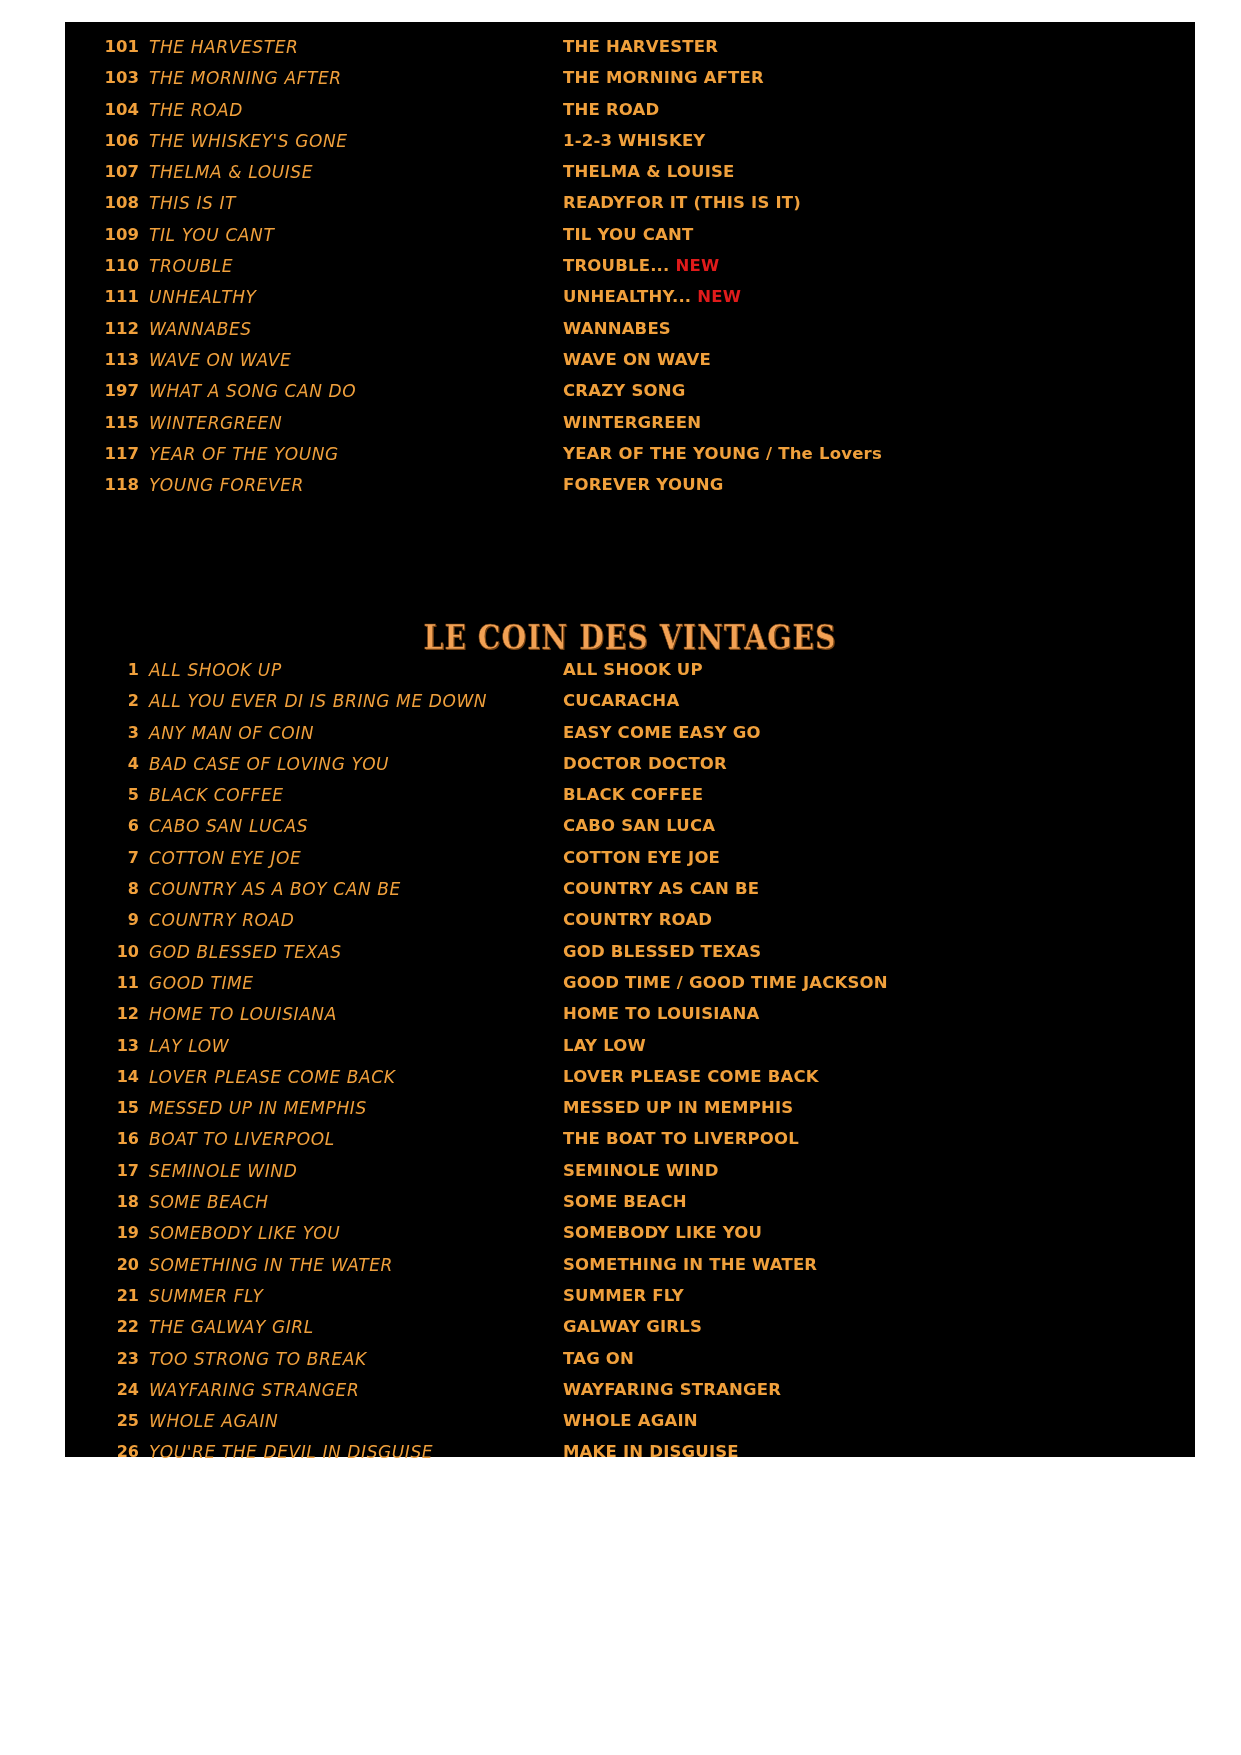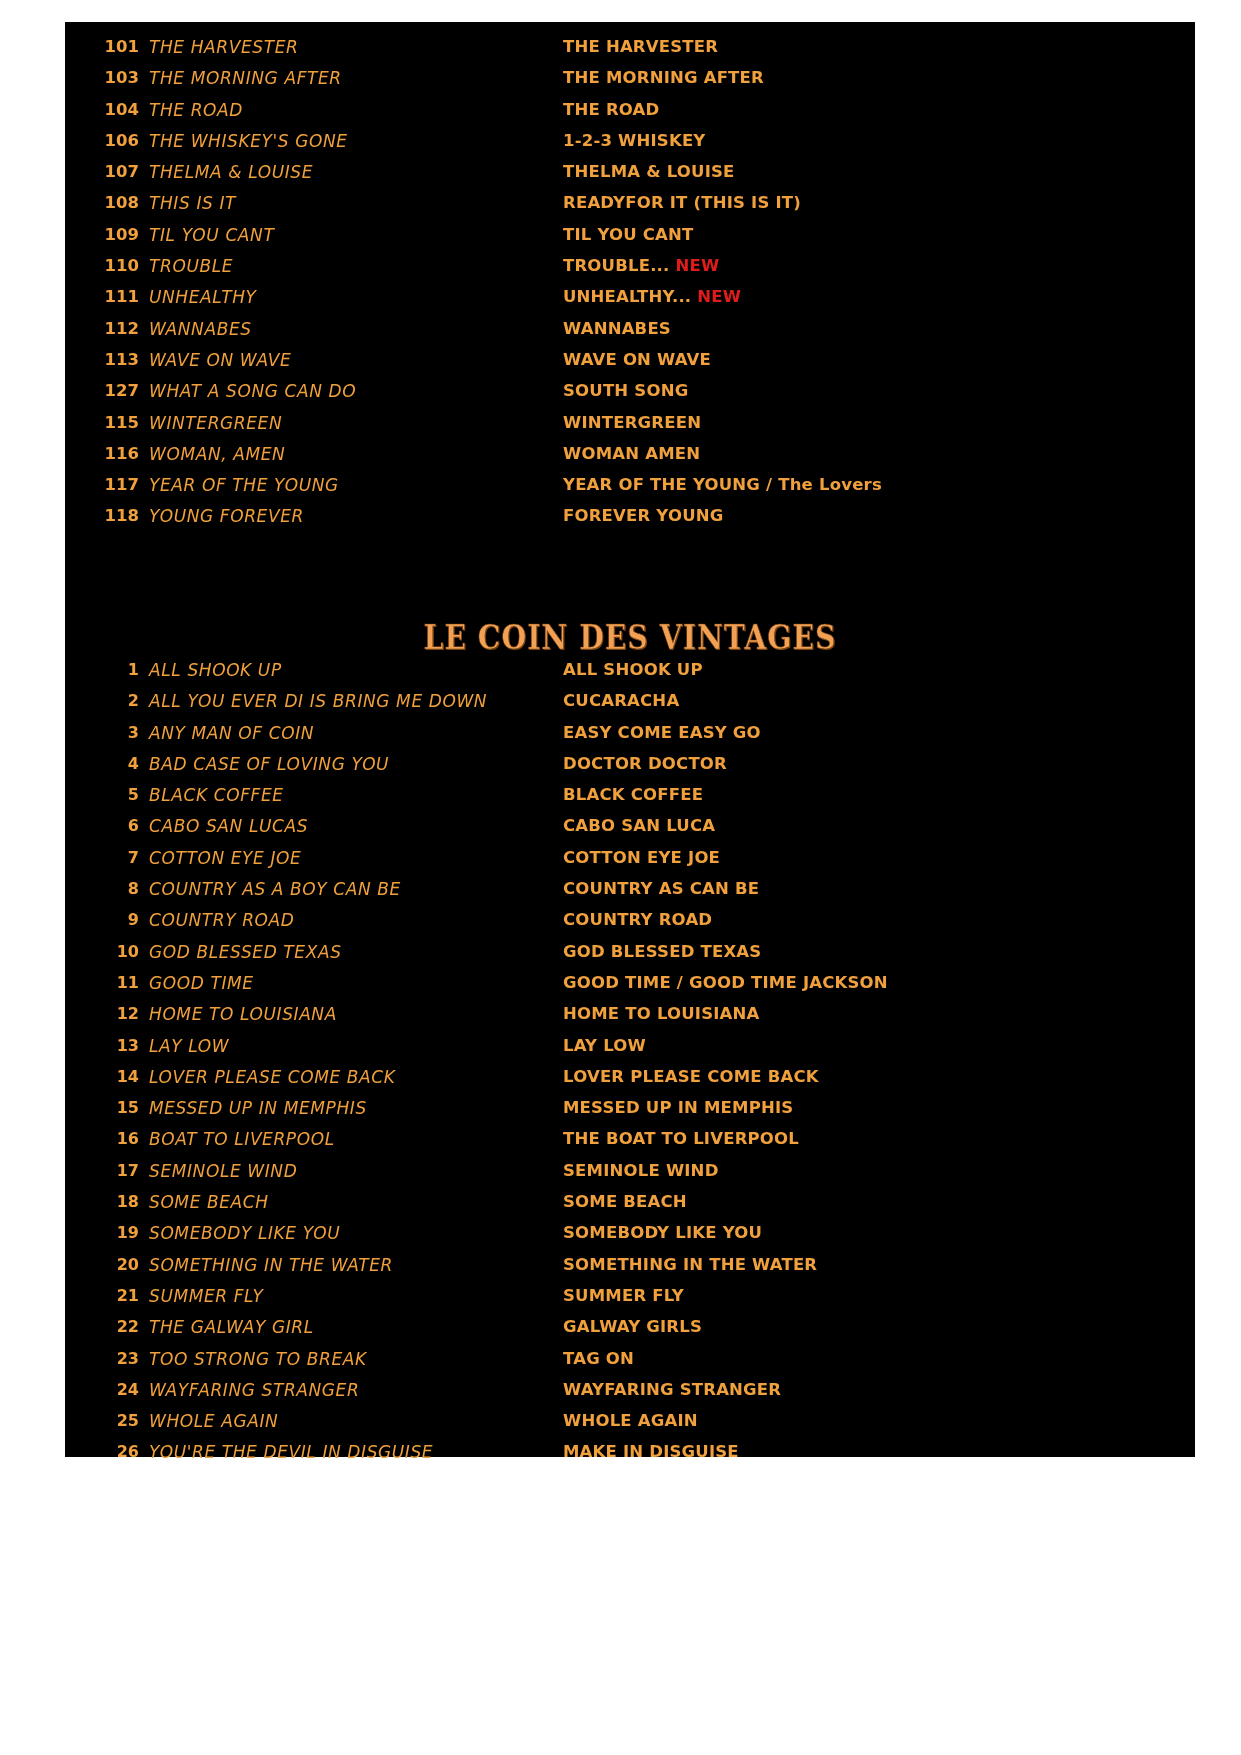--- a/index.html
+++ b/index.html
@@ -169,35 +169,30 @@
           <div class="num">112</div>
           <div class="title">WANNABES</div>
           <div class="alt">WANNABES</div>
         </div>
         <div class="row">
           <div class="num">113</div>
           <div class="title">WAVE ON WAVE</div>
           <div class="alt">WAVE ON WAVE</div>
         </div>
         <div class="row">
-          <div class="num">127</div>
+          <div class="num">197</div>
           <div class="title">WHAT A SONG CAN DO</div>
-          <div class="alt">SOUTH SONG</div>
+          <div class="alt">CRAZY SONG</div>
         </div>
         <div class="row">
           <div class="num">115</div>
           <div class="title">WINTERGREEN</div>
           <div class="alt">WINTERGREEN</div>
         </div>
         <div class="row">
-          <div class="num">116</div>
-          <div class="title">WOMAN, AMEN</div>
-          <div class="alt">WOMAN AMEN</div>
-        </div>
-        <div class="row">
           <div class="num">117</div>
           <div class="title">YEAR OF THE YOUNG</div>
           <div class="alt">YEAR OF THE YOUNG / The Lovers</div>
         </div>
         <div class="row">
           <div class="num">118</div>
           <div class="title">YOUNG FOREVER</div>
           <div class="alt">FOREVER YOUNG</div>
         </div>
       </div>

